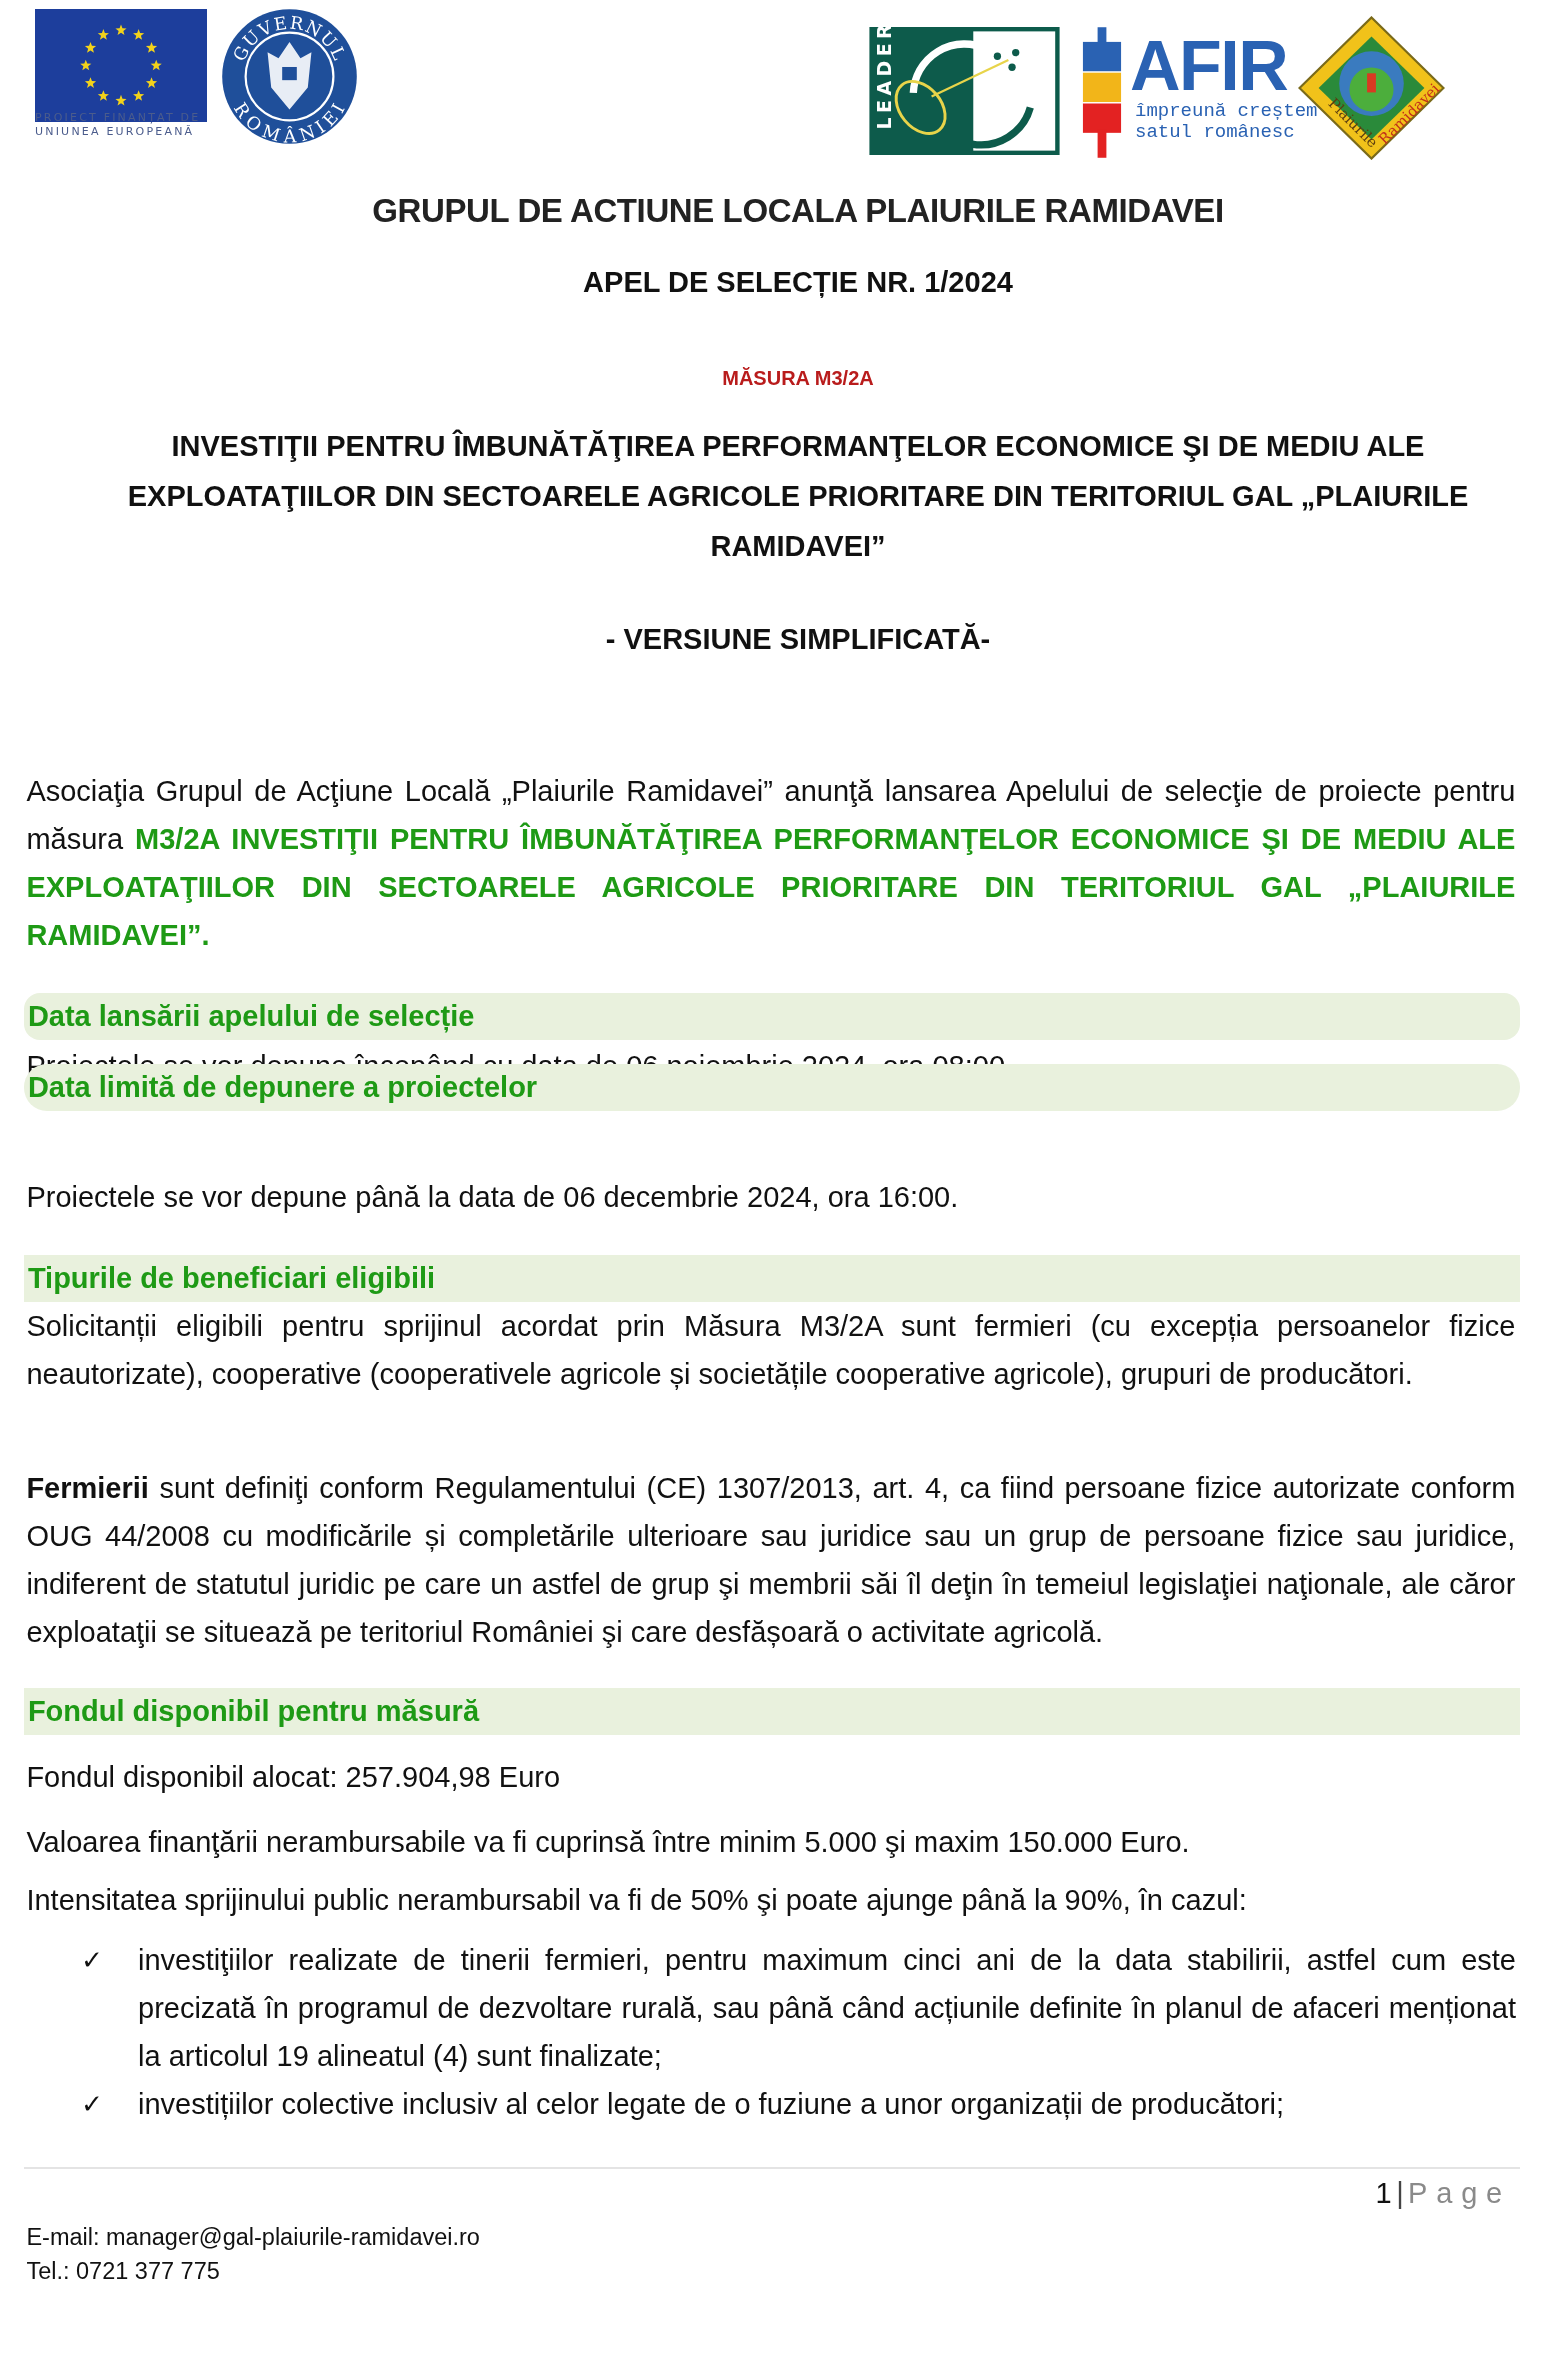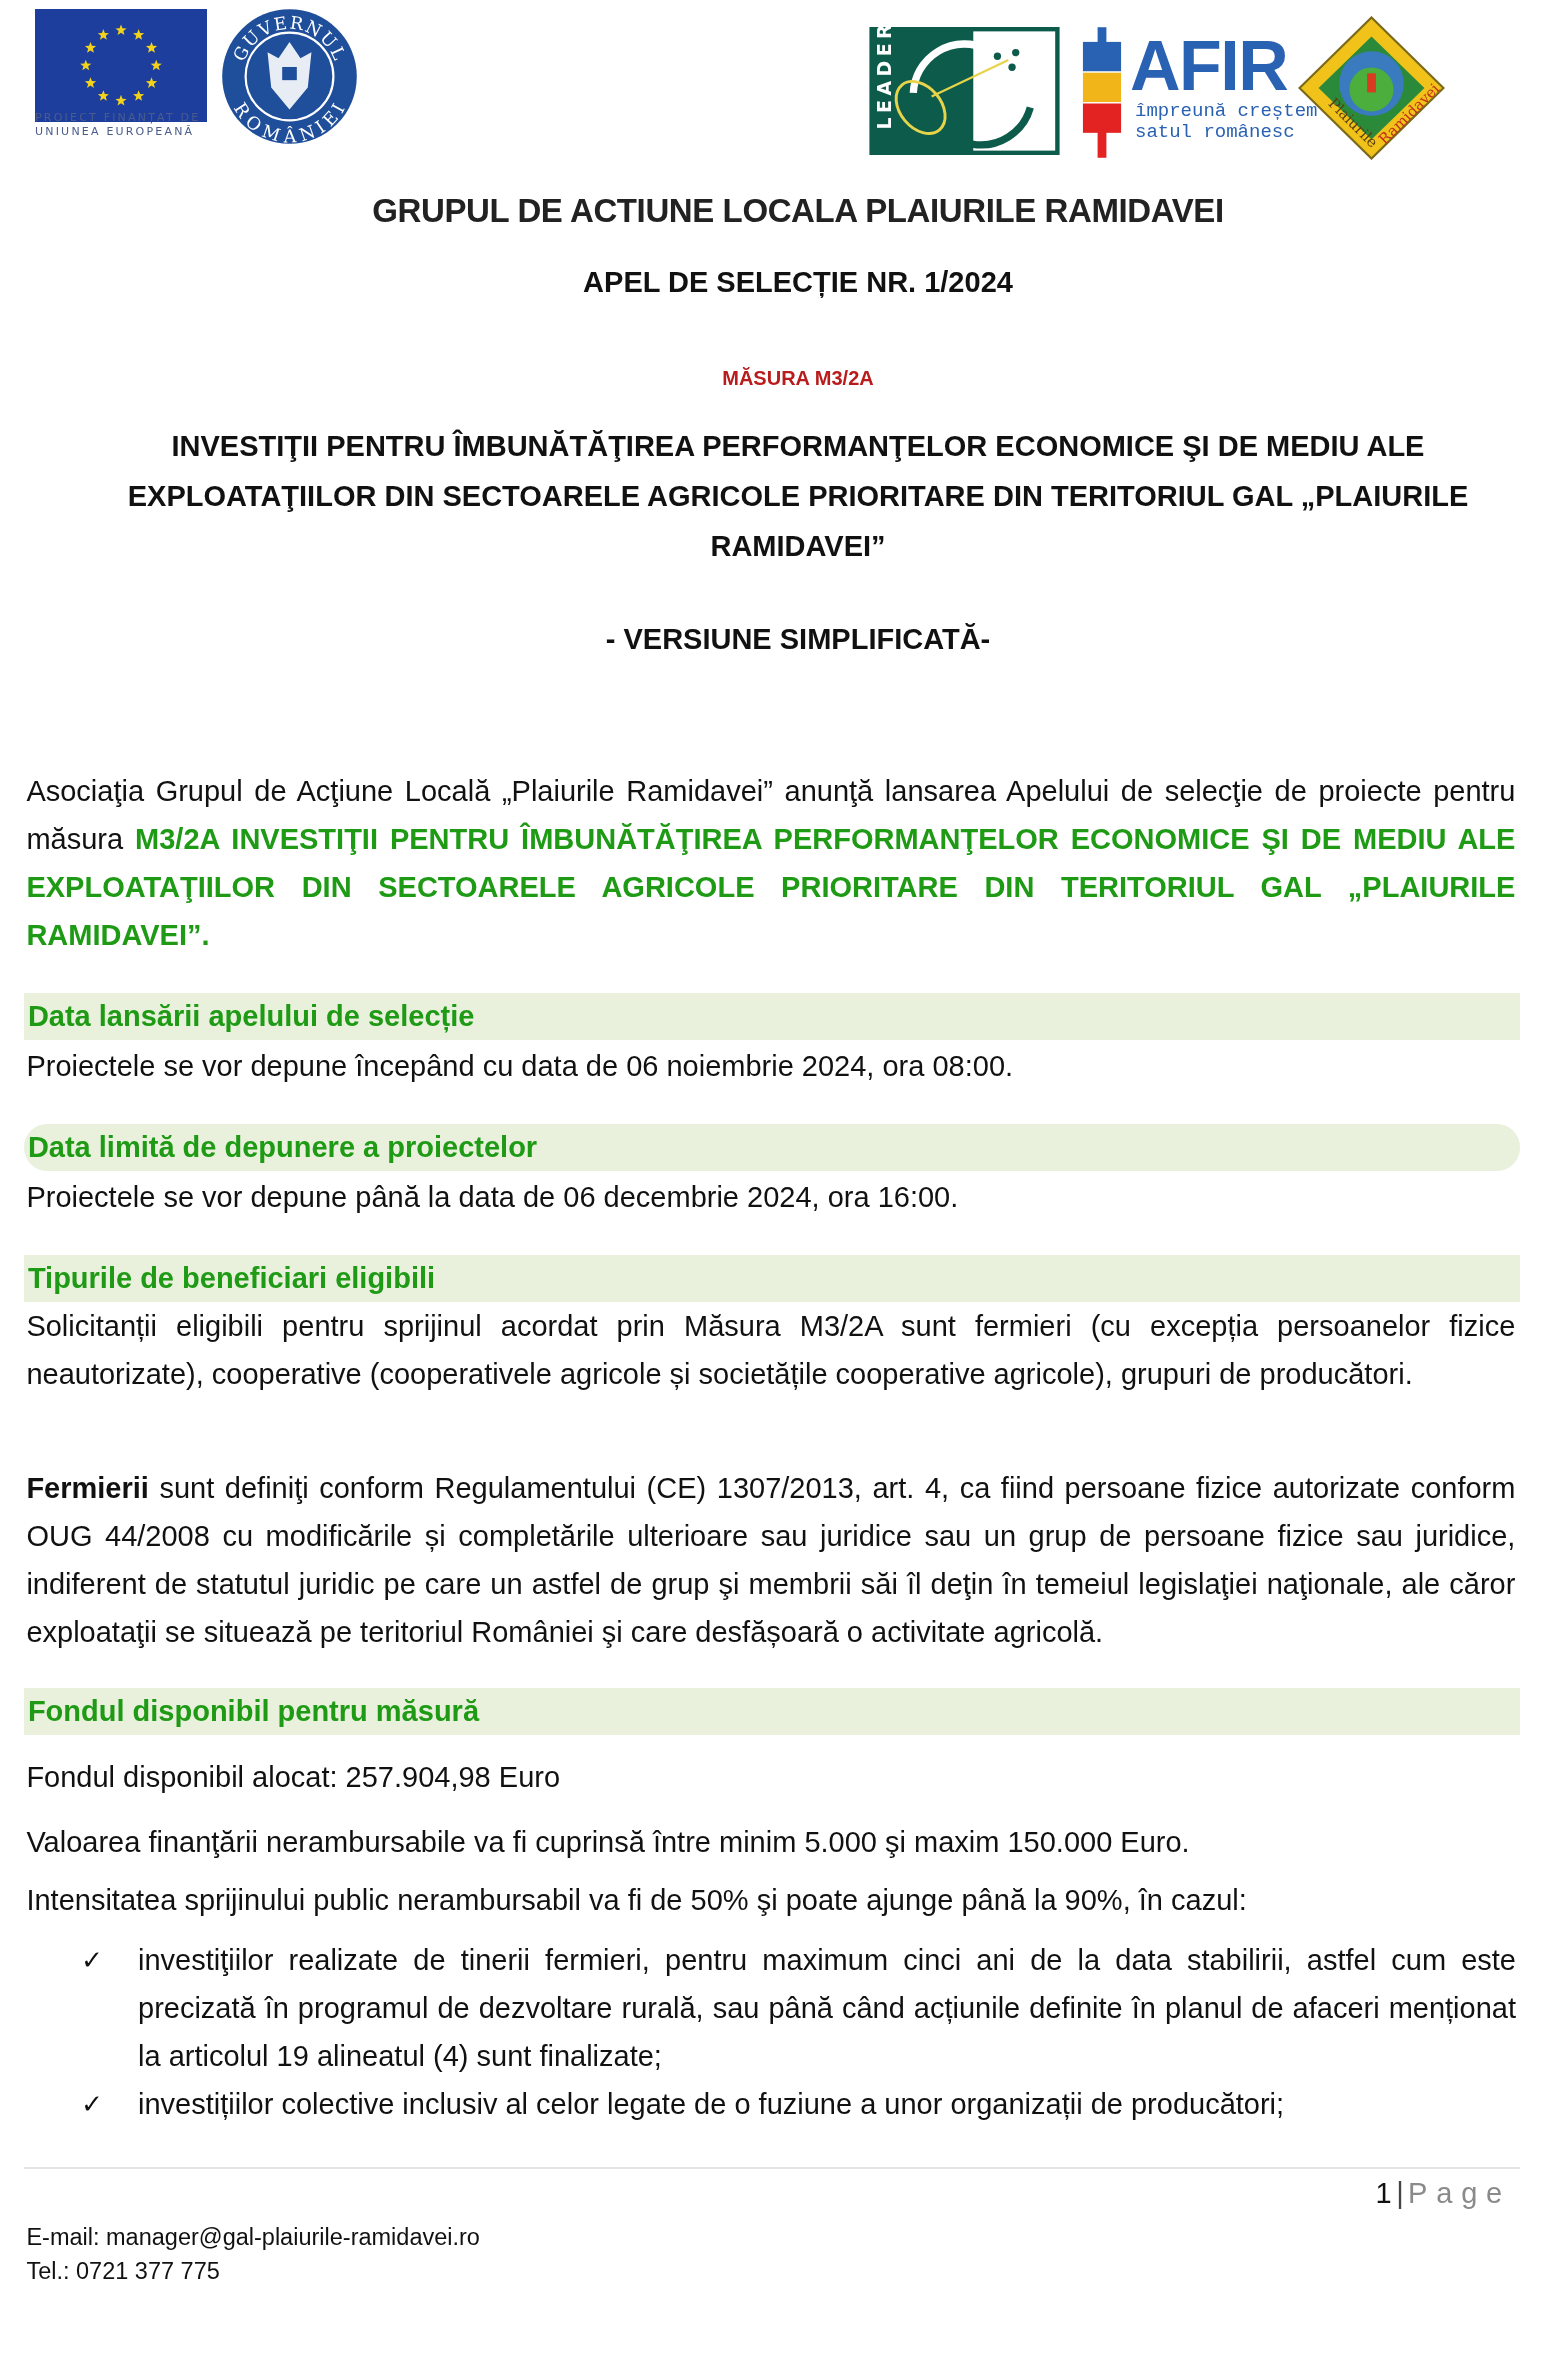--- a/index.html
+++ b/index.html
@@ -141,24 +141,24 @@
 <div class="center gal-title">GRUPUL DE ACTIUNE LOCALA PLAIURILE RAMIDAVEI</div>
 <div class="center apel">APEL DE SELECȚIE NR. 1/2024</div>
 <div class="center masura">MĂSURA M3/2A</div>
 <div class="center measure-title">INVESTIŢII PENTRU ÎMBUNĂTĂŢIREA PERFORMANŢELOR ECONOMICE ŞI DE MEDIU ALE EXPLOATAŢIILOR DIN SECTOARELE AGRICOLE PRIORITARE DIN TERITORIUL GAL „PLAIURILE RAMIDAVEI”</div>
 <div class="center versiune">- VERSIUNE SIMPLIFICATĂ-</div>
 
 <div class="content justify" style="top:767px;">
   <span>Asociaţia Grupul de Acţiune Locală „Plaiurile Ramidavei” anunţă lansarea Apelului de selecţie de proiecte pentru măsura </span><span class="green">M3/2A INVESTIŢII PENTRU ÎMBUNĂTĂŢIREA PERFORMANŢELOR ECONOMICE ŞI DE MEDIU ALE EXPLOATAŢIILOR DIN SECTOARELE AGRICOLE PRIORITARE DIN TERITORIUL GAL „PLAIURILE RAMIDAVEI”.</span>
 </div>
 
-<div class="section-head" style="top:993px;">Data lansării apelului de selecție</div>
+<div class="section-head" style="top:993px;border-radius:16px;">Data lansării apelului de selecție</div>
 <div class="para" style="top:1042px;">Proiectele se vor depune începând cu data de 06 noiembrie 2024, ora 08:00.</div>
 
-<div class="section-head" style="top:1124px;border-radius:23px;">Data limită de depunere a proiectelor</div>
+<div class="section-head" style="top:1064px;border-radius:23px;">Data limită de depunere a proiectelor</div>
 <div class="para" style="top:1173px;">Proiectele se vor depune până la data de 06 decembrie 2024, ora 16:00.</div>
 
 <div class="section-head" style="top:1255px;">Tipurile de beneficiari eligibili</div>
 <div class="para justify" style="top:1302px;">Solicitanții eligibili pentru sprijinul acordat prin Măsura M3/2A sunt fermieri (cu excepția persoanelor fizice neautorizate), cooperative (cooperativele agricole și societățile cooperative agricole), grupuri de producători.</div>
 <div class="para justify" style="top:1464px;">
   <b>Fermierii</b><span> sunt definiţi conform Regulamentului (CE) 1307/2013, art. 4, ca fiind persoane fizice autorizate conform OUG 44/2008 cu modificările și completările ulterioare sau juridice sau un grup de persoane fizice sau juridice, indiferent de statutul juridic pe care un astfel de grup şi membrii săi îl deţin în temeiul legislaţiei naţionale, ale căror exploataţii se situează pe teritoriul României şi care desfășoară o activitate agricolă.</span>
 </div>
 
 <div class="section-head" style="top:1688px;">Fondul disponibil pentru măsură</div>
 <div class="para" style="top:1753px;">Fondul disponibil alocat: 257.904,98 Euro</div>

